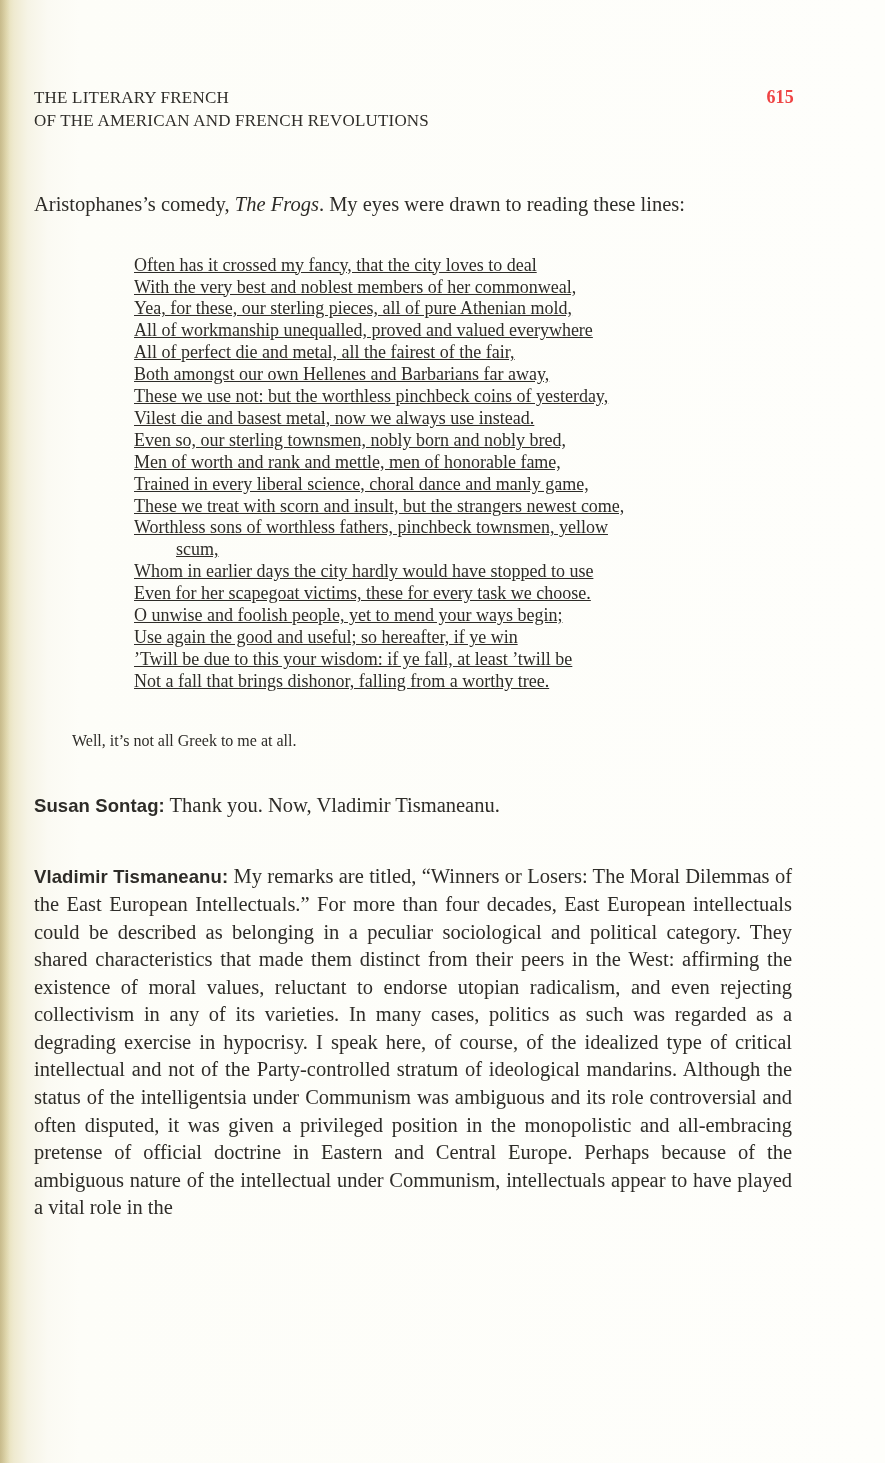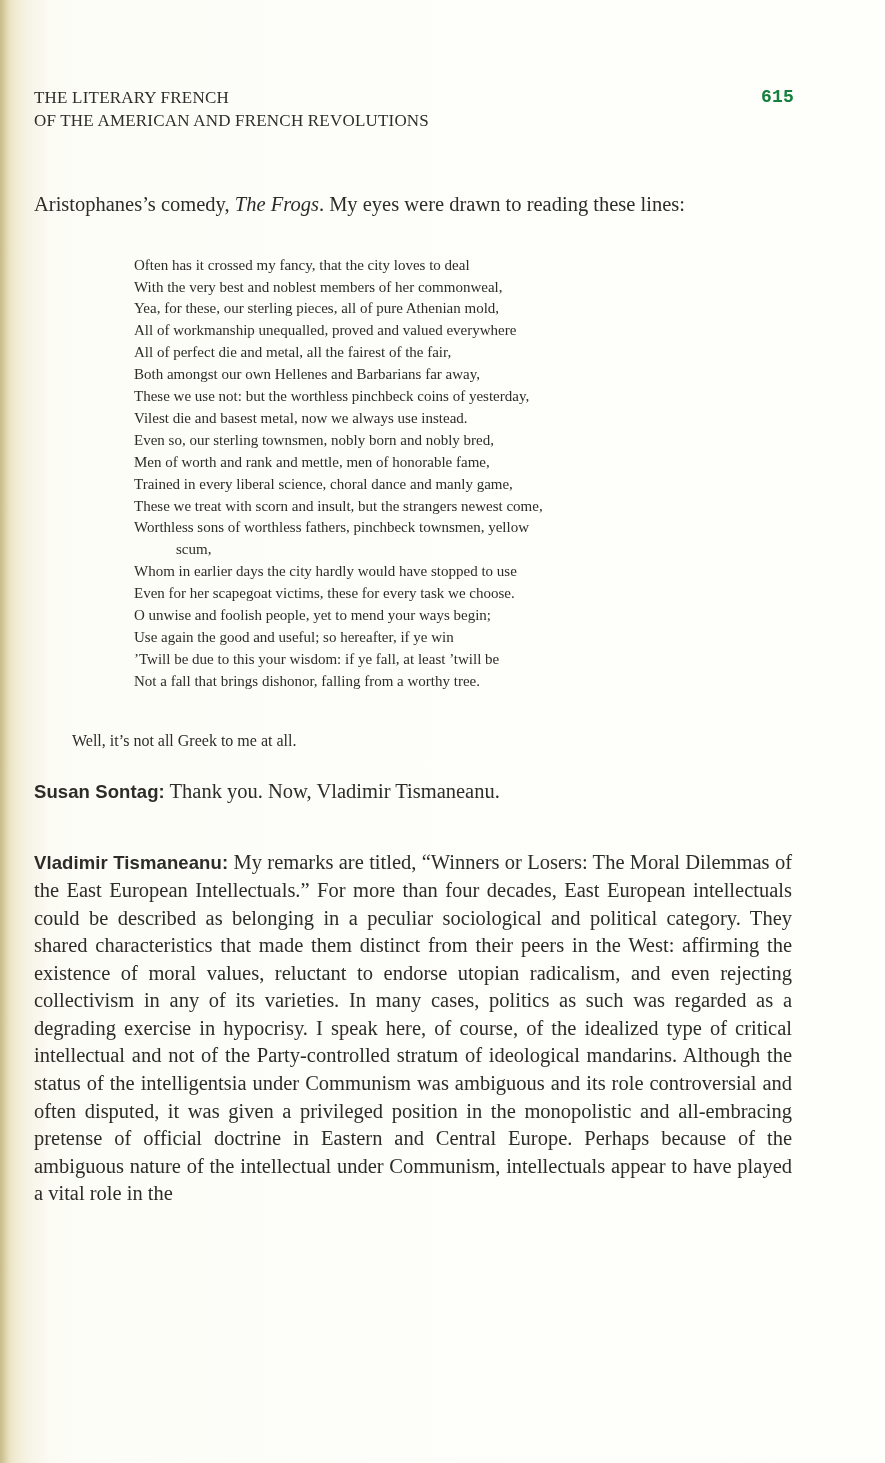--- a/index.html
+++ b/index.html
@@ -36,61 +36,62 @@
       font-size: 17px;
       line-height: 23px;
       letter-spacing: 0.2px;
       color: #2f2d29;
     }
     .running-head .line { display: block; }
     .page-number {
       position: absolute;
       right: 0;
       top: 0;
-      font-family: Liberation Mono, monospace;
+      font-family: Liberation Serif, serif;
       font-weight: bold;
       font-size: 18px;
-      color: #15803d;
+      color: #ef4444;
     }
     .content {
       position: absolute;
       left: 34px;
       top: 191px;
       width: 758px;
     }
     .para {
       margin: 0;
       font-size: 20.5px;
       line-height: 27.6px;
       text-align: justify;
       text-align-last: left;
     }
     .intro {
       margin-bottom: 36px;
     }
     .verse {
       margin: 0 0 3px 100px;
-      font-size: 15px;
+      font-size: 18px;
       line-height: 21.9px;
+      text-decoration: underline;
     }
     .verse .vline {
       display: block;
       white-space: nowrap;
     }
     .verse .vline.indent {
       padding-left: 42px;
     }
     .closing {
       margin-top: 34px;
       padding-left: 38px;
       font-size: 16px;
       line-height: 27px;
     }
     .speech {
-      margin-top: 24px;
+      margin-top: 38px;
     }
     .speech + .speech {
       margin-top: 44px;
     }
     .speaker {
       font-family: "Liberation Sans", "DejaVu Sans", sans-serif;
       font-weight: bold;
       font-size: 18.5px;
       letter-spacing: 0.1px;
     }

